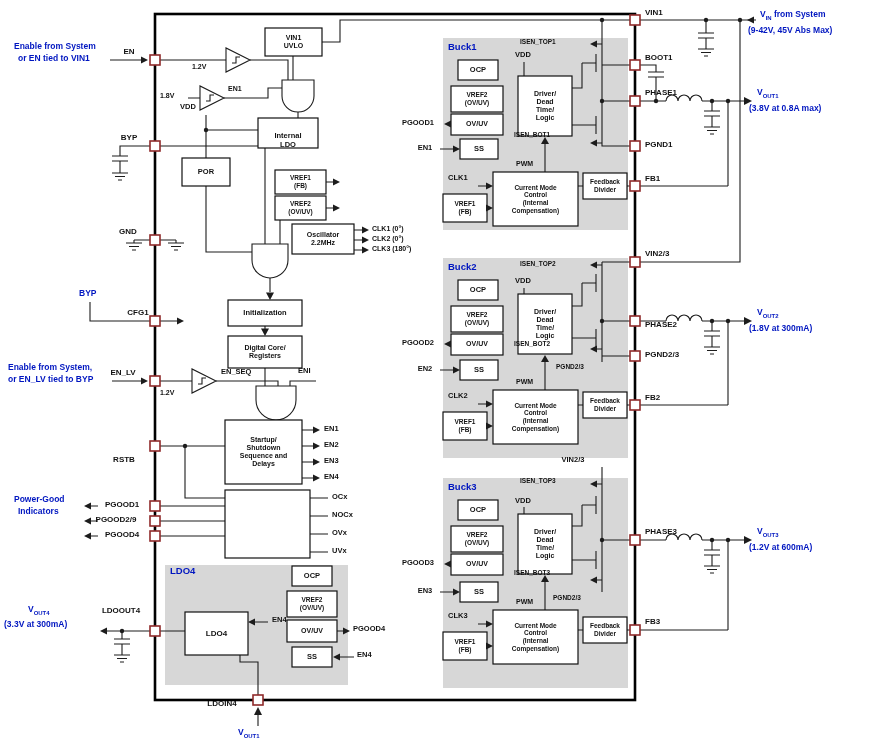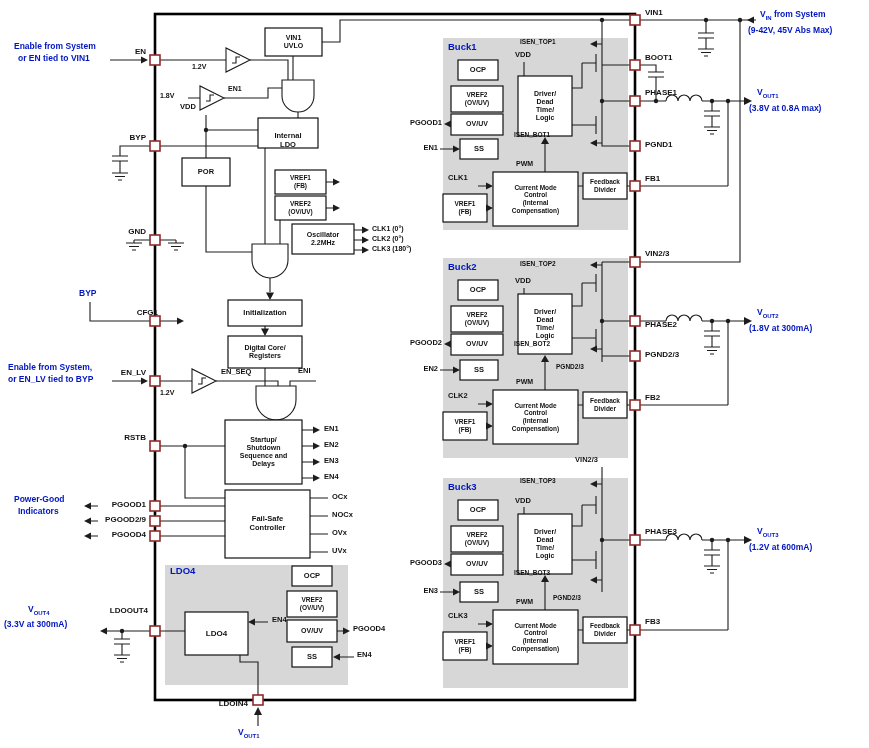--- a/index.html
+++ b/index.html
@@ -3,21 +3,21 @@
 <meta charset="utf-8">
 <style>
   html,body{margin:0;padding:0;background:#fff;}
   #stage{position:relative;width:869px;height:748px;background:#fff;overflow:hidden;
          font-family:"Liberation Sans",sans-serif;}
   #stage svg{position:absolute;left:0;top:0;}
   .t{position:absolute;font-family:"Liberation Sans",sans-serif;font-weight:bold;color:#111;
      white-space:nowrap;line-height:1.1;}
   .s65{font-size:6.5px}.s7{font-size:7px}.s75{font-size:7.5px}.s8{font-size:8px}
   .s85{font-size:8.5px}.s95{font-size:9.5px}
-  .r{text-align:right}.c{text-align:center}
+  .r{text-align:center}.c{text-align:center}
   .blue{color:#0016c0}
   .bl{position:absolute;display:flex;flex-direction:column;align-items:center;justify-content:center;
       font-family:"Liberation Sans",sans-serif;font-weight:bold;color:#111;text-align:center;line-height:1.18;}
   sub{font-size:70%;}
 </style>
 </head>
 <body>
 
 <div id="stage">
 
@@ -303,21 +303,21 @@
     <rect x="630" y="535" width="10" height="10"></rect>
     <rect x="630" y="625" width="10" height="10"></rect>
   </g>
 </svg>
 
 <div class="t s8 r" style="left:112px;top:48px;width:34px">EN</div>
 <div class="t s8 r" style="left:112px;top:134px;width:34px">BYP</div>
 <div class="t s8 r" style="left:110px;top:228px;width:36px">GND</div>
 <div class="t s8 r" style="left:118px;top:309px;width:40px">CFG1</div>
 <div class="t s8 r" style="left:100px;top:369px;width:46px">EN_LV</div>
-<div class="t s8 r" style="left:102px;top:434px;width:44px">RSTB</div>
+<div class="t s8 r" style="left:102px;top:456px;width:44px">RSTB</div>
 <div class="t s8 r" style="left:98px;top:501px;width:48px">PGOOD1</div>
 <div class="t s8 r" style="left:86px;top:516px;width:60px">PGOOD2/9</div>
 <div class="t s8 r" style="left:98px;top:531px;width:48px">PGOOD4</div>
 <div class="t s8 r" style="left:94px;top:607px;width:54px">LDOOUT4</div>
 <div class="t s8 r" style="left:196px;top:700px;width:52px">LDOIN4</div>
 <div class="t s8" style="left:645px;top:9px">VIN1</div>
 <div class="t s8" style="left:645px;top:54px">BOOT1</div>
 <div class="t s8" style="left:645px;top:89px">PHASE1</div>
 <div class="t s8" style="left:645px;top:141px">PGND1</div>
 <div class="t s8" style="left:645px;top:175px">FB1</div>
@@ -376,24 +376,20 @@
     </div>
 <div class="bl s7" style="left:228px;top:336px;width:74px;height:32px">
       <div>Digital Core/</div>
       <div>Registers</div>
     </div>
 <div class="bl s7" style="left:225px;top:420px;width:77px;height:64px">
       <div>Startup/</div>
       <div>Shutdown</div>
       <div>Sequence and</div>
       <div>Delays</div>
-    </div>
-<div class="bl s75" style="left:225px;top:490px;width:85px;height:68px">
-      <div>Fail-Safe</div>
-      <div>Controller</div>
     </div>
 
 <div class="t s7" style="left:192px;top:63px">1.2V</div>
 <div class="t s7" style="left:160px;top:92px">1.8V</div>
 <div class="t s7" style="left:228px;top:85px">EN1</div>
 <div class="t s75" style="left:180px;top:103px">VDD</div>
 <div class="t s7" style="left:372px;top:225px">CLK1 (0°)</div>
 <div class="t s7" style="left:372px;top:235px">CLK2 (0°)</div>
 <div class="t s7" style="left:372px;top:245px">CLK3 (180°)</div>
 <div class="t s7" style="left:160px;top:389px">1.2V</div>

